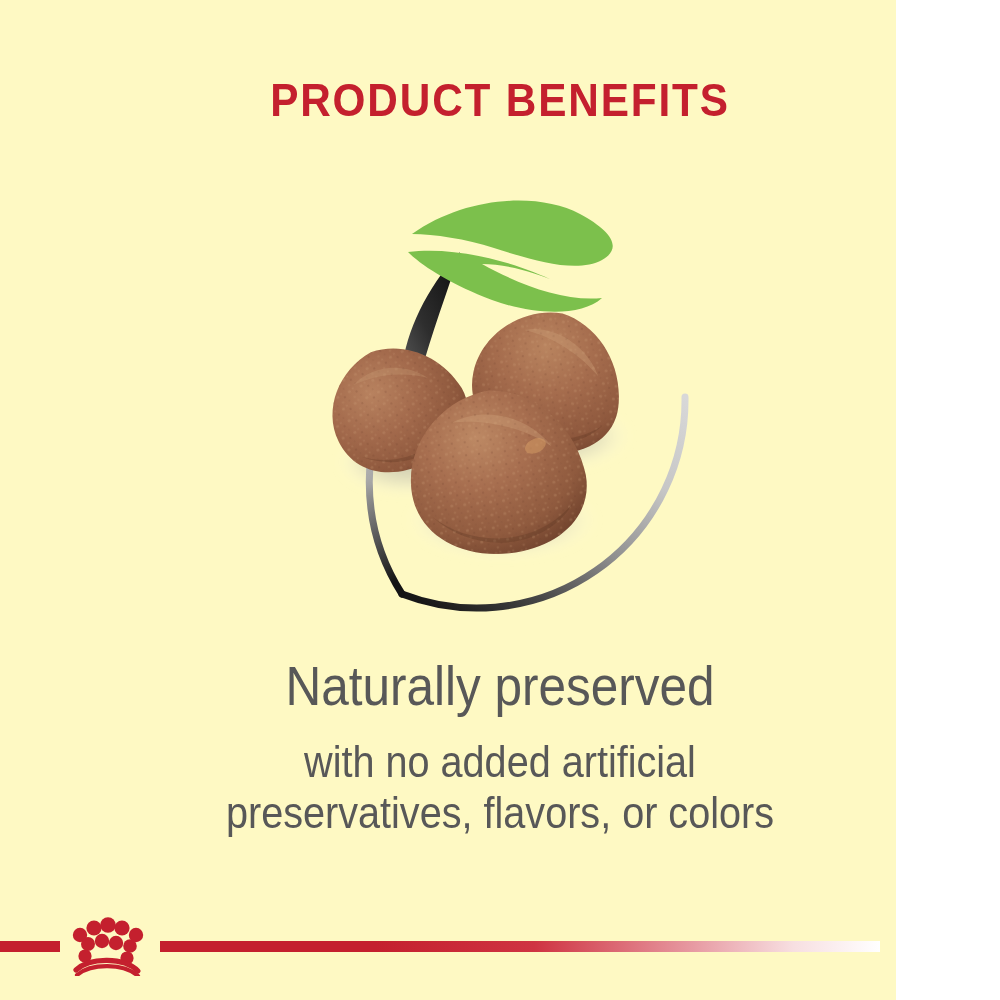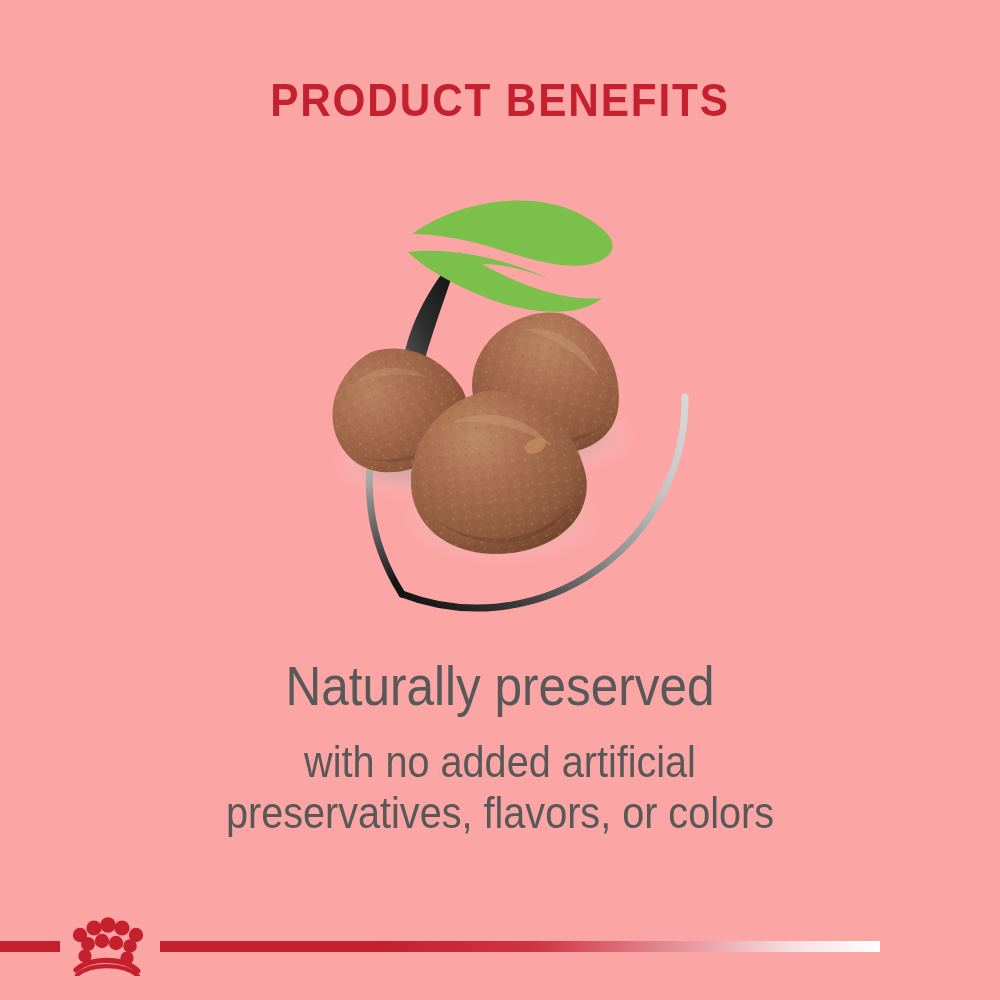--- a/index.html
+++ b/index.html
@@ -7,23 +7,23 @@
     margin: 0;
     padding: 0;
     background: #ffffff;
   }
   body {
     font-family: "Liberation Sans", sans-serif;
     -webkit-font-smoothing: antialiased;
   }
   #page {
     position: relative;
-    width: 1000px;
+    width: 896px;
     height: 1000px;
-    background: #fca5a5;
+    background: #fef9c3;
     overflow: hidden;
   }
 
   
   .page-title {
     position: absolute;
     left: 0;
     top: 72px;
     width: 1000px;
     text-align: center;

